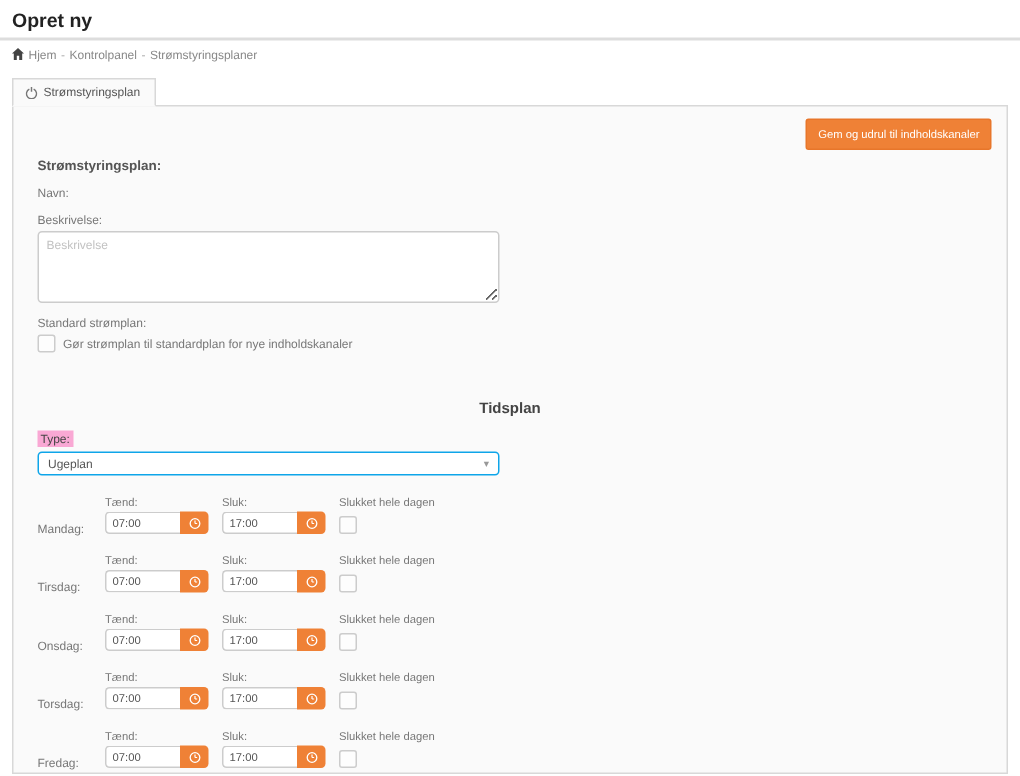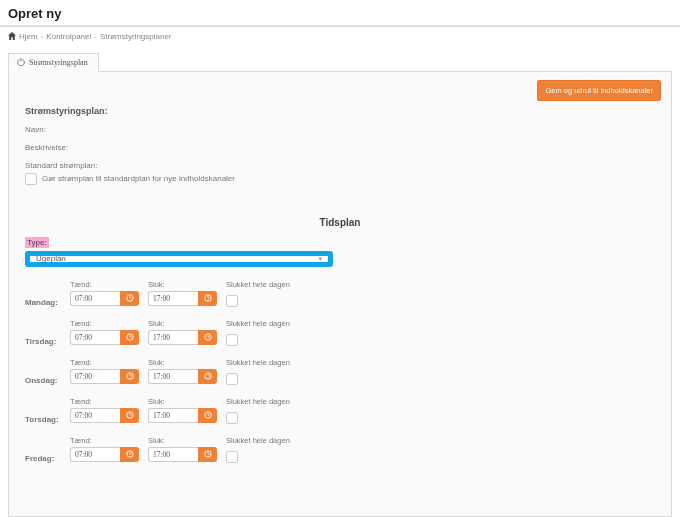--- a/index.html
+++ b/index.html
@@ -11,21 +11,21 @@
   .title-divider { border: none; border-top: 2px solid #ddd; margin: 0; }
   .breadcrumb { display: flex; gap: 3px; margin: 5px 8px 10px 8px; font-size: 8px; color: #999; }
   .breadcrumb a { color: #888; text-decoration: none; }
   .crumb-sep { color: #aaa; }
   .home-ico { width: 8px; height: 8px; display: inline-block; }
 
   
   .tab-strip { margin: 0 8px; position: relative; z-index: 2; }
   .tab { display: inline-flex; align-items: center; gap: 4px; background: #fafafa;
          border: 1px solid #d8d8d8; border-bottom: 1px solid #fafafa;
-         padding: 4px 10px 4px 8px; font-size: 8px; color: #555; position: relative; top: 1px; cursor: pointer; font-family: Liberation Serif, serif; }
+         padding: 4px 10px 4px 8px; font-size: 8px; color: #555; position: relative; top: 1px; cursor: pointer; }
   .power-ico { width: 8px; height: 8px; }
 
   
   .panel { margin: 0 8px; background: #fafafa; border: 1px solid #d8d8d8;
            height: 446px; position: relative; padding: 8px 16px; overflow: hidden; }
   .save-btn { position: absolute; top: 8px; right: 10px; background: #ef8136; color: #fff;
               border: 1px solid #e8762a; border-radius: 2px; font-size: 7.5px;
               padding: 5px 7px; font-family: inherit; cursor: pointer; }
 
   .section-title { margin-top: 26px; font-size: 9px; font-weight: bold; color: #555; }
@@ -35,35 +35,35 @@
   textarea.text-input { height: 48px; resize: both; padding-top: 4px; }
   .text-input::placeholder { color: #c2c2c2; }
 
   .checkbox-row { display: flex; align-items: center; gap: 5px; margin-top: 3px; font-size: 8px; color: #777; }
   .checkbox { width: 12px; height: 12px; border: 1px solid #ccc; border-radius: 2px; background: #fdfdfd;
               display: inline-block; position: relative; flex: 0 0 auto; cursor: pointer;
               font-size: 10px; line-height: 10px; color: #ef8136; text-align: center; }
 
   .schedule-title { margin-top: 32px; font-size: 10px; font-weight: bold; color: #444; text-align: center; }
   .type-label { display: inline-block; background: #f9a8d4; padding: 1px 2px; font-size: 8px; color: #444; margin: 9px 0 3px; }
-  .select-box { width: 308px; height: 16px; border: 5px solid #0ea5e9; border-radius: 3px; background: #fff;
+  .select-box { width: 308px; height: 16px; border: 1px solid #0ea5e9; border-radius: 3px; background: #fff;
                 display: flex; align-items: center; justify-content: space-between; padding: 0 6px;
                 font-size: 8px; color: #555; cursor: pointer; }
   .select-caret { color: #999; font-size: 7px; }
 
   
   .schedule-rows { margin-top: 13px; }
   .day-row { display: flex; margin-bottom: 8px; }
-  .day-col { width: 45px; font-size: 8px; color: #777; align-self: flex-end; padding-bottom: 4px; font-weight: bold; }
+  .day-col { width: 45px; font-size: 8px; color: #777; align-self: flex-end; padding-bottom: 4px; }
   .group { margin-right: 9px; }
   .group-label { font-size: 7.5px; color: #777; margin-bottom: 2px; line-height: 9px; }
   .input-group { display: flex; }
   .time-input { width: 50px; height: 15px; border: 1px solid #ccc; border-right: none;
                 border-radius: 3px 0 0 3px; padding: 1px 4px; font-size: 7.5px; color: #555;
-                background: #fff; font-family: Liberation Serif, serif; }
+                background: #fff; font-family: Liberation Sans, sans-serif; }
   .time-btn { width: 19px; height: 15px; border: none; background: #ef8136; border-radius: 0 3px 3px 0;
               display: flex; align-items: center; justify-content: center; padding: 0; cursor: pointer; }
   .clock-ico { width: 8px; height: 8px; }
   .allday-col .group-label { margin-bottom: 4px; }
 </style>
 </head>
 <body>
 
 <h1 class="page-title">Opret ny</h1>
 <hr class="title-divider">
@@ -90,20 +90,21 @@
 </div>
 
 <div class="panel">
   <button class="save-btn">Gem og udrul til indholdskanaler</button>
 
   <div class="section-title">Strømstyringsplan:</div>
 
   <div class="field-label">Navn:</div>
 
   <div class="field-label">Beskrivelse:</div>
+  <textarea class="text-input" placeholder="Beskrivelse" style=""></textarea>
 
   <div class="field-label">Standard strømplan:</div>
   <div class="checkbox-row">
     <span class="checkbox"></span>
     <span>Gør strømplan til standardplan for nye indholdskanaler</span>
   </div>
 
   <div class="schedule-title">Tidsplan</div>
   <div class="type-label">Type:</div>
   <div class="select-box">

